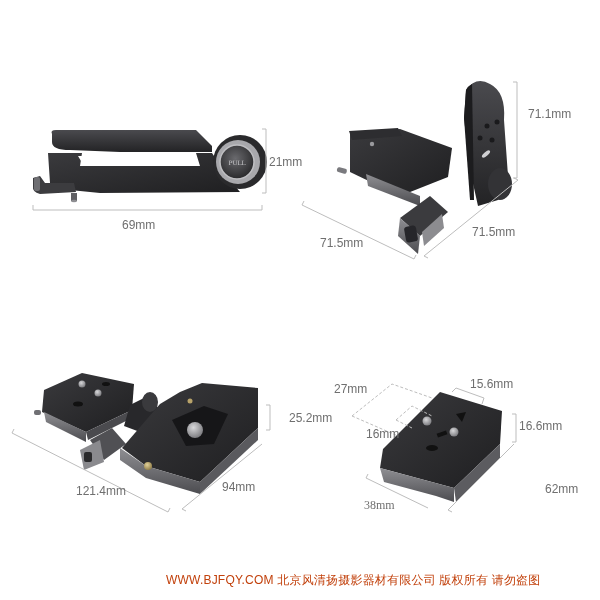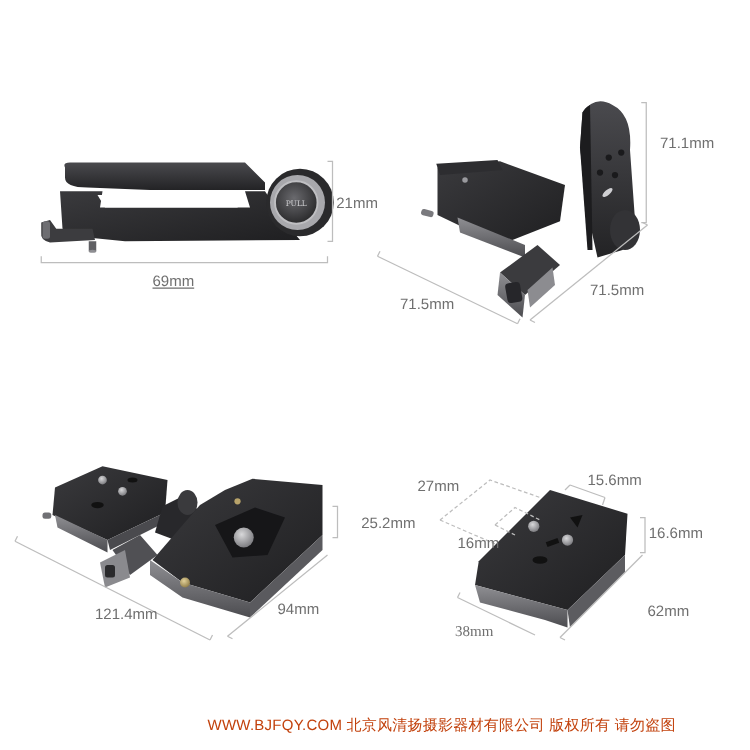--- a/index.html
+++ b/index.html
@@ -164,31 +164,31 @@
       <path d="M484,398 L482,404"></path>
       <path d="M512,414 L516,414 L516,442 L512,442"></path>
       <path d="M448,510 L514,444"></path>
       <path d="M448,510 L452,512"></path>
       <path d="M366,478 L428,508"></path>
       <path d="M366,478 L368,474"></path>
     </g>
   </svg>
 
   <span class="dim-label" style="left:269px; top:156px;">21mm</span>
-  <span class="dim-label" style="left:122px; top:219px;text-decoration:underline;">69mm</span>
+  <span class="dim-label" style="left:122px; top:219px;">69mm</span>
 
   <span class="dim-label" style="left:528px; top:108px;">71.1mm</span>
   <span class="dim-label" style="left:320px; top:237px;">71.5mm</span>
   <span class="dim-label" style="left:472px; top:226px;">71.5mm</span>
 
   <span class="dim-label" style="left:269px; top:412px;margin-left:20px;">25.2mm</span>
   <span class="dim-label" style="left:76px; top:485px;">121.4mm</span>
   <span class="dim-label" style="left:222px; top:481px;">94mm</span>
 
   <span class="dim-label" style="left:334px; top:383px;text-align:center;">27mm</span>
   <span class="dim-label" style="left:366px; top:402px;margin-top:26px;">16mm</span>
   <span class="dim-label" style="left:470px; top:378px;">15.6mm</span>
   <span class="dim-label" style="left:519px; top:420px;">16.6mm</span>
-  <span class="dim-label" style="left:478px; top:483px;padding-left:40px;">62mm</span>
+  <span class="dim-label" style="left:505px; top:483px;padding-left:40px;">62mm</span>
   <span class="dim-label" style="left:364px; top:499px;font-family:Liberation Serif, serif;">38mm</span>
 
   <span class="watermark">WWW.BJFQY.COM 北京风清扬摄影器材有限公司 版权所有 请勿盗图</span>
 </div>
 
 </body></html>

